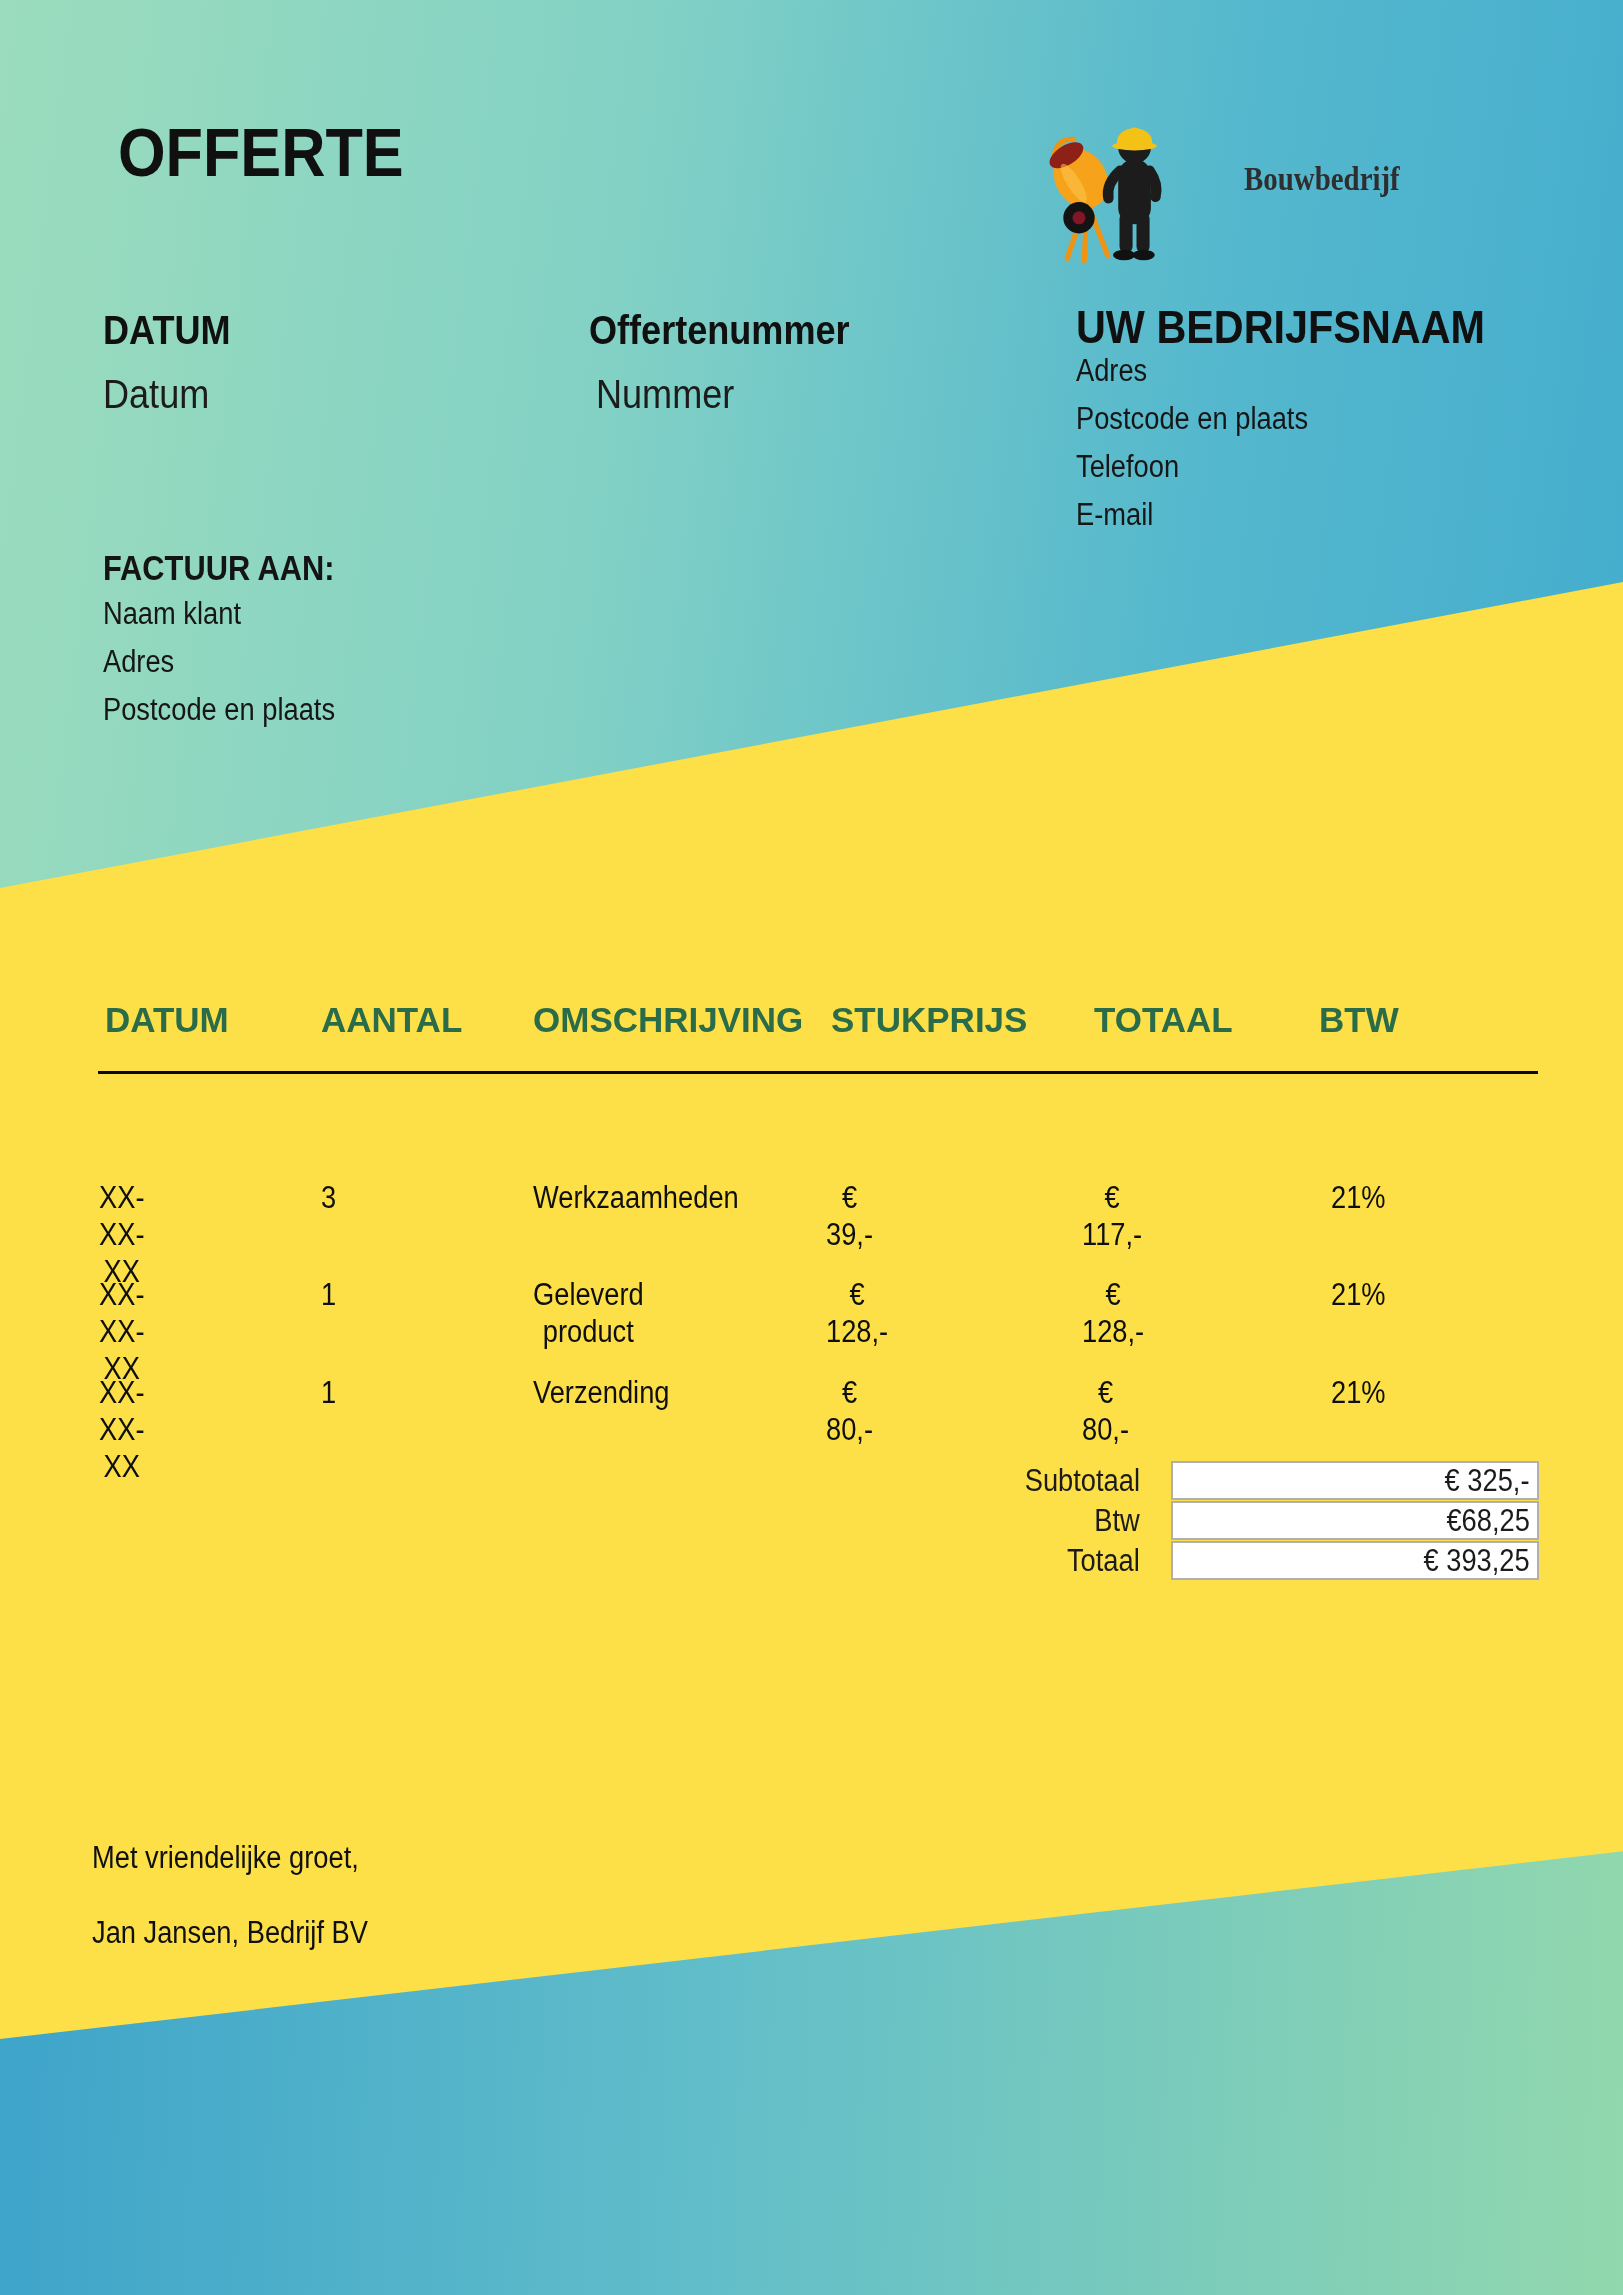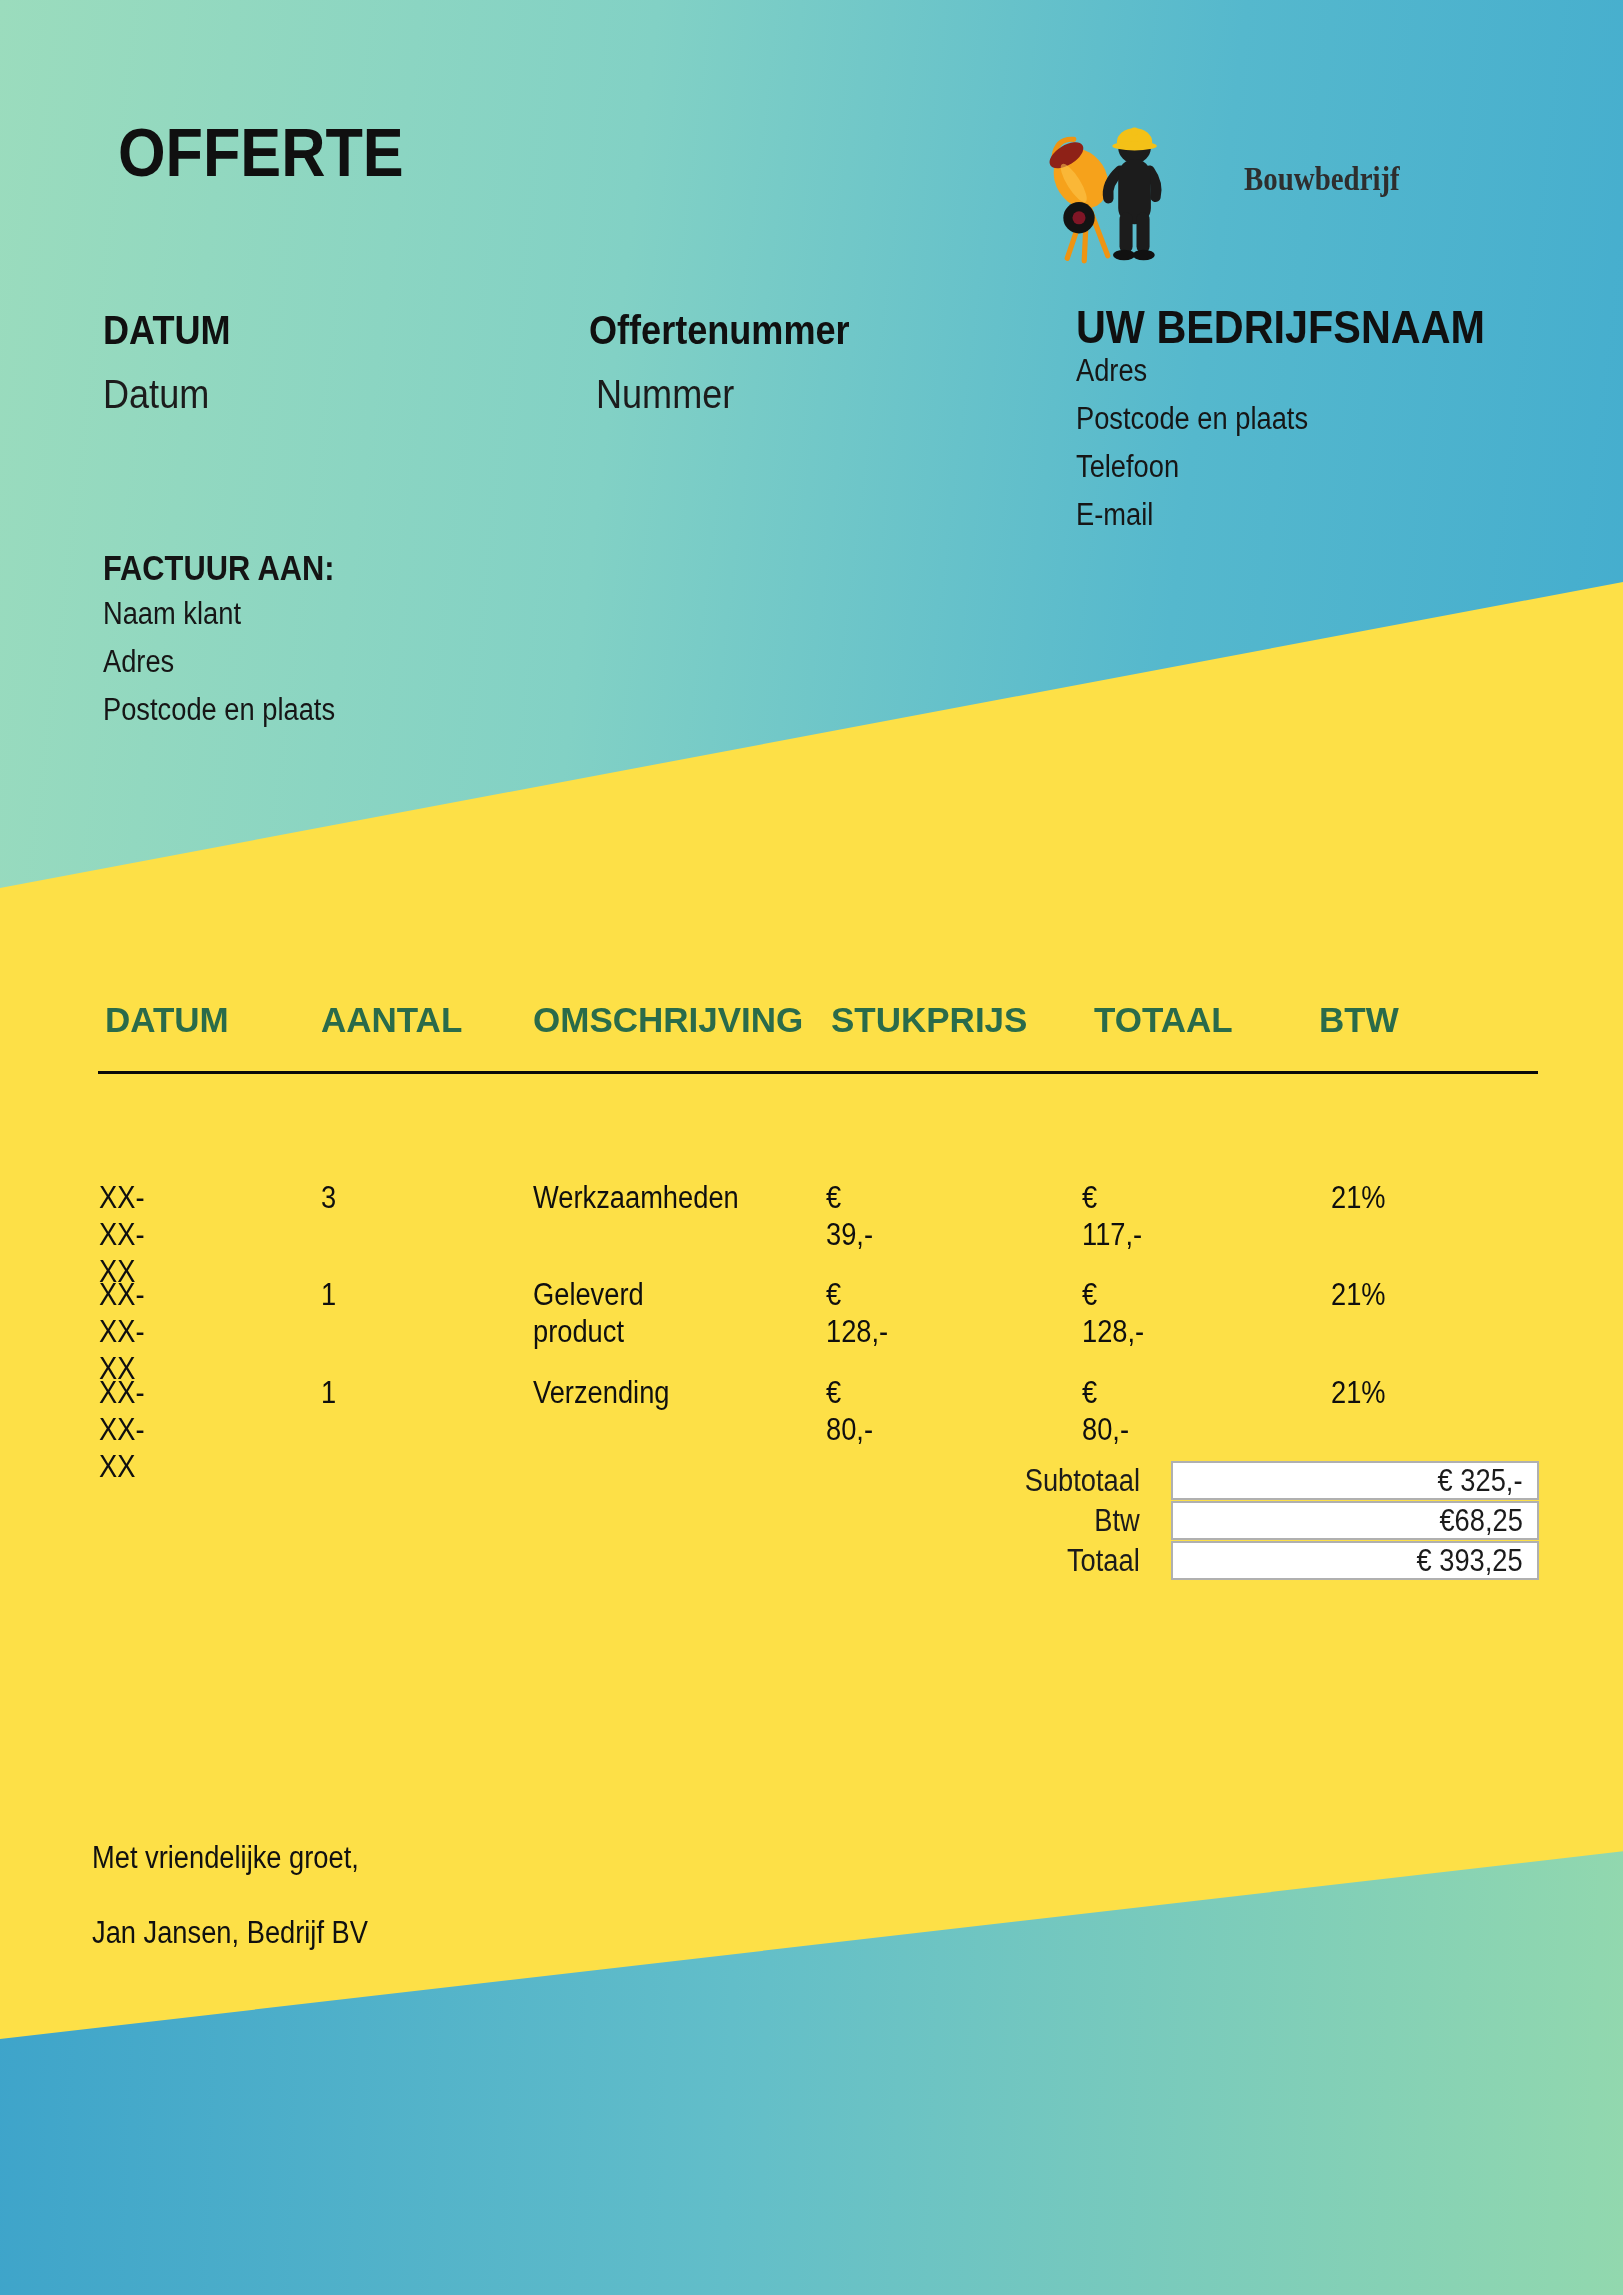--- a/index.html
+++ b/index.html
@@ -29,27 +29,27 @@
   .brand{left:1244px;top:153px;font-size:34px;font-weight:bold;line-height:52px;color:#2e2e2e;font-family:Liberation Serif, serif;}
   .brand .cond{transform:scaleX(0.85);}
 
   .biglab{font-size:41px;font-weight:bold;line-height:46px;color:#101010;}
   .bigval{font-size:41px;line-height:46px;color:#1c1c1c;}
   .h-small{font-size:47px;font-weight:bold;line-height:39px;color:#101010;}
   .addr{font-size:31px;line-height:48px;color:#161616;}
 
   .th{font-size:35px;font-weight:bold;line-height:39px;color:#2a6b4a;}
   .rule{position:absolute;left:98px;top:1071px;width:1440px;height:3.3px;background:#0a0a0a;}
-  .trow{position:absolute;left:0;top:0;width:1623px;height:37px;font-size:31px;line-height:37px;color:#0f0f0f;}
+  .trow{position:absolute;left:0;top:0;width:1623px;height:37px;font-size:31px;line-height:37px;color:#0f0f0f;text-align:center;}
   .trow span{position:absolute;}
 
   .total-row{position:absolute;left:844px;width:695px;height:39px;display:flex;align-items:center;font-size:31px;}
   .tlabel{width:327px;padding-right:31px;box-sizing:border-box;text-align:right;color:#1b1b1b;}
   .tbox{flex:1;height:100%;box-sizing:border-box;border:2px solid #b0b0b0;background:#fff;
-        display:flex;align-items:center;justify-content:flex-end;padding-right:14px;color:#1b1b1b;}
+        display:flex;align-items:center;justify-content:flex-end;padding-right:7px;color:#1b1b1b;}
 
   .para{font-size:31px;line-height:35px;color:#101010;}
 </style>
 </head>
 <body>
 
 <div class="page">
 
   <div class="hero"></div>
   <div class="wedge"></div>

